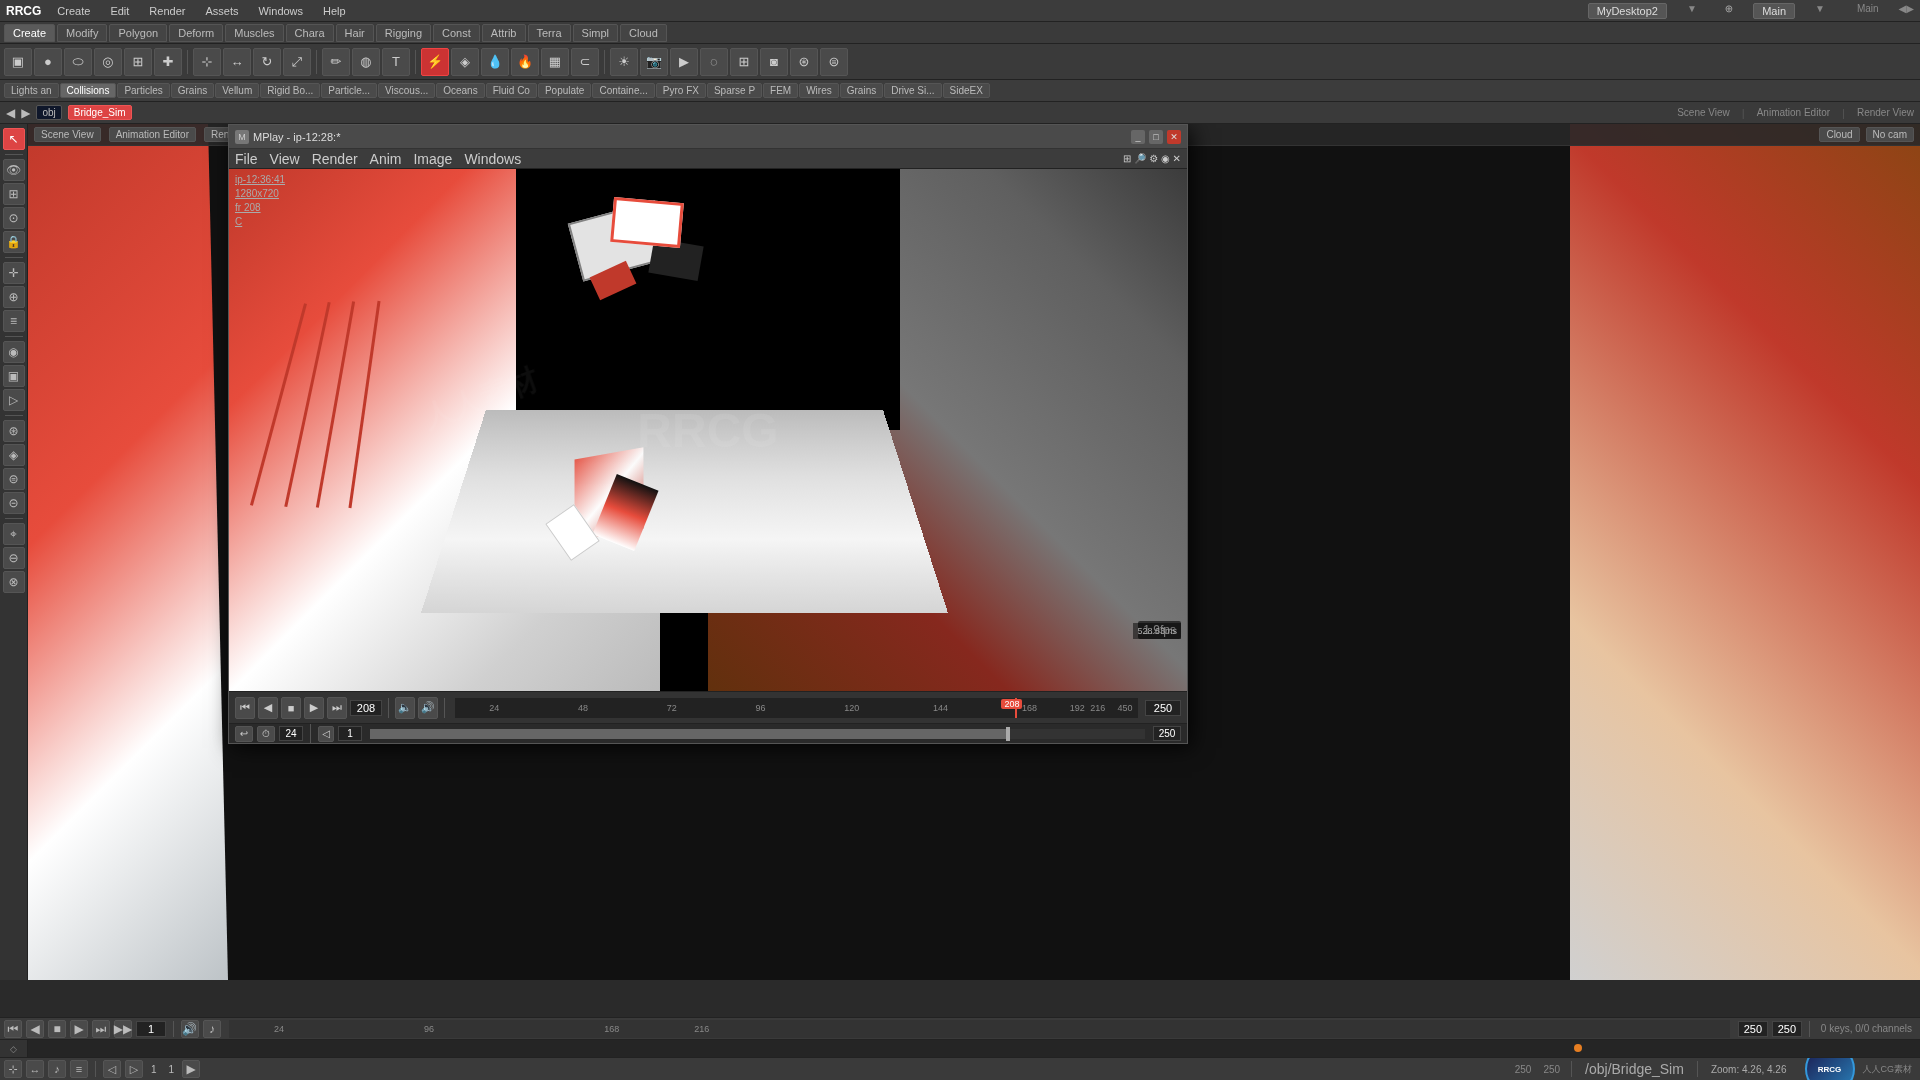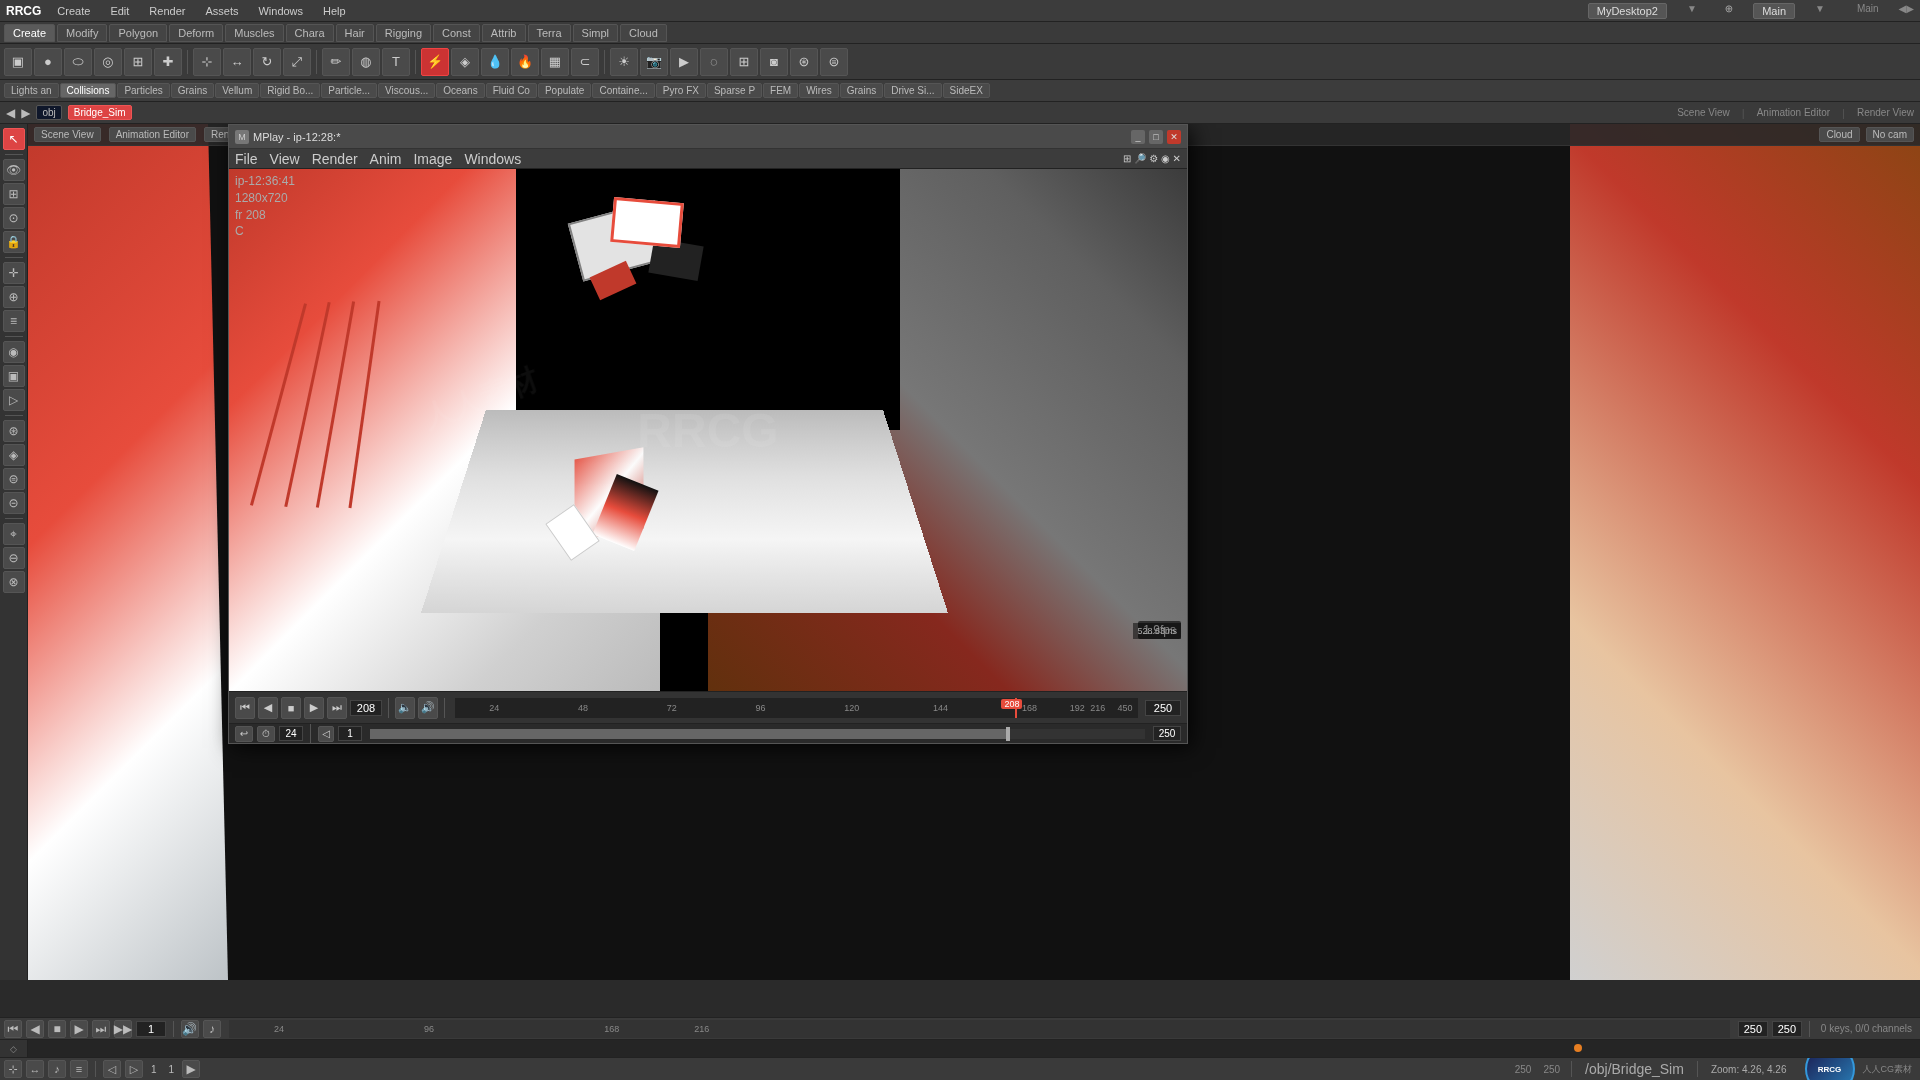--- a/index.html
+++ b/index.html
@@ -306,24 +306,25 @@
       font-weight: bold;
       color: rgba(255,255,255,0.08);
       pointer-events: none;
       white-space: nowrap;
     }
 
     #mplay-info-overlay {
       position: absolute;
       top: 0; left: 0;
       padding: 4px 6px;
-      font-size: 12px;
+      font-size: 10px;
       line-height: 1.4;
       color: #aaa;
       z-index: 102;
+      text-decoration: underline;
     }
 
     
     #mplay-controls {
       height: 32px;
       background: #333;
       display: flex;
       align-items: center;
       padding: 0 6px;
       gap: 3px;

